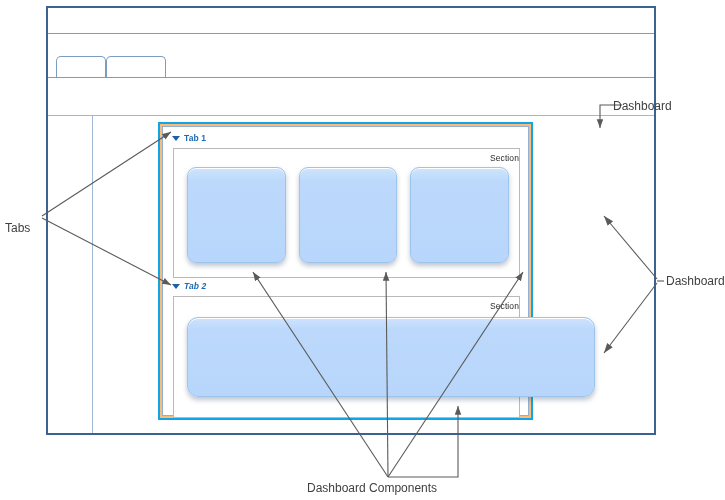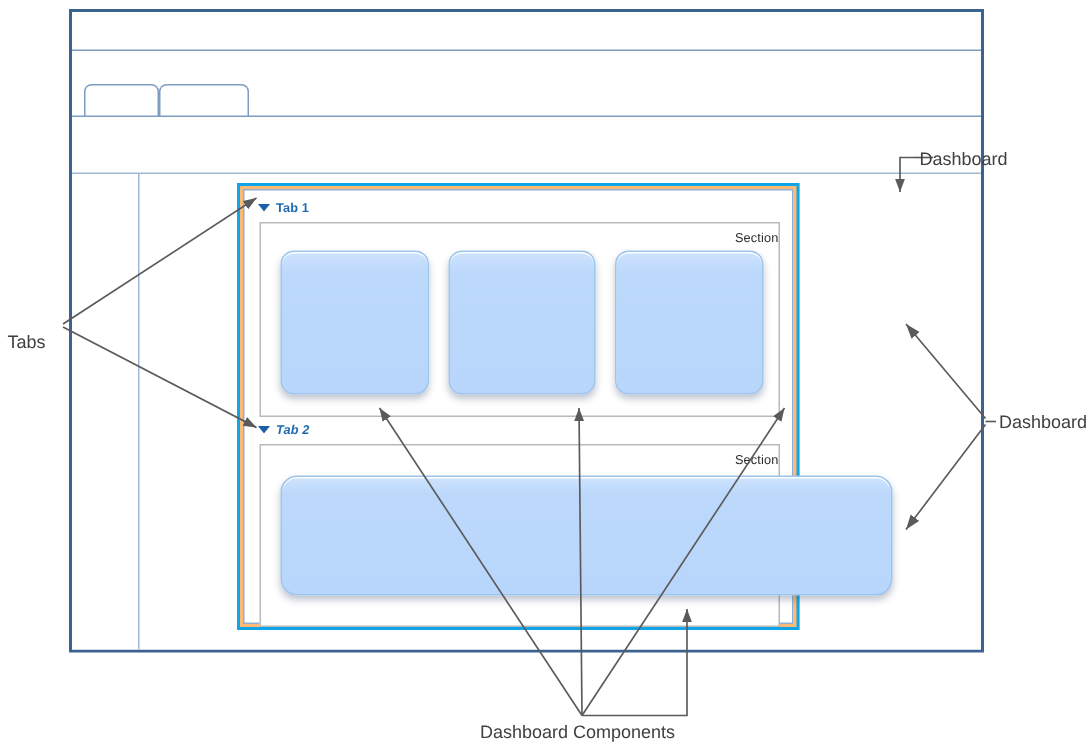--- a/index.html
+++ b/index.html
@@ -64,21 +64,21 @@
                         inset 0 1px 0 rgba(255,255,255,.95);
              box-sizing:border-box;}
   .component.c1,.component.c2,.component.c3{width:133px;height:96px;}
   .component.wide{width:408px;height:80px;margin:6px 10px 0 13px;border-radius:11px;}
 
   
   .anno-label{position:absolute;font-size:12px;color:#404040;white-space:nowrap;}
   .lbl-tabs{left:5px;top:221px;}
   .lbl-dashboard{left:613px;top:99px;}
   .lbl-sections{left:666px;top:274px;}
-  .lbl-components{left:320px;top:481px;}
+  .lbl-components{left:307px;top:481px;}
 </style>
 </head>
 <body>
 
 <div id="stage">
 
   <div class="app-window">
 
     <div class="title-bar"></div>
     <div class="menu-strip"></div>

